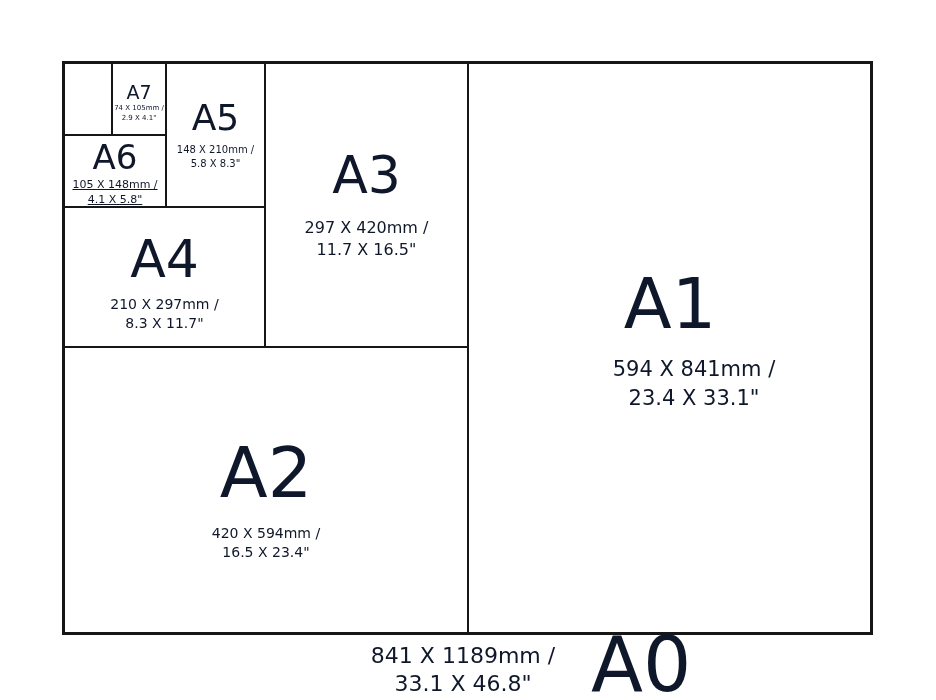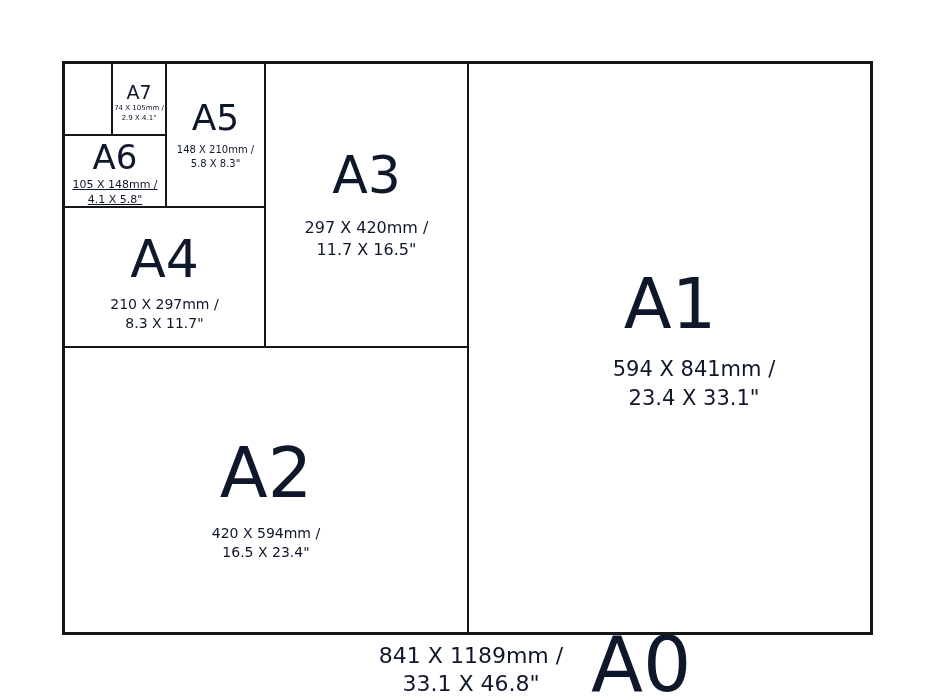--- a/index.html
+++ b/index.html
@@ -68,21 +68,21 @@
   .dm-a7 { font-size: 7px;  }
   .dm-a6 { font-size: 11px; text-decoration: underline; }
   .dm-a5 { font-size: 10px; }
   .dm-a4 { font-size: 14px; }
   .dm-a3 { font-size: 16px; }
   .dm-a2 { font-size: 14px; }
   .dm-a1 { font-size: 21px; margin-left: 48px; }
 
   .a0-dims {
     position: absolute;
-    left: 301px;
+    left: 293px;
     top: 642px;
     width: 340px;
     text-align: center;
     font-size: 22px;
     line-height: 28px;
   }
   .a0-label {
     position: absolute;
     left: 591px;
     top: 627px;

